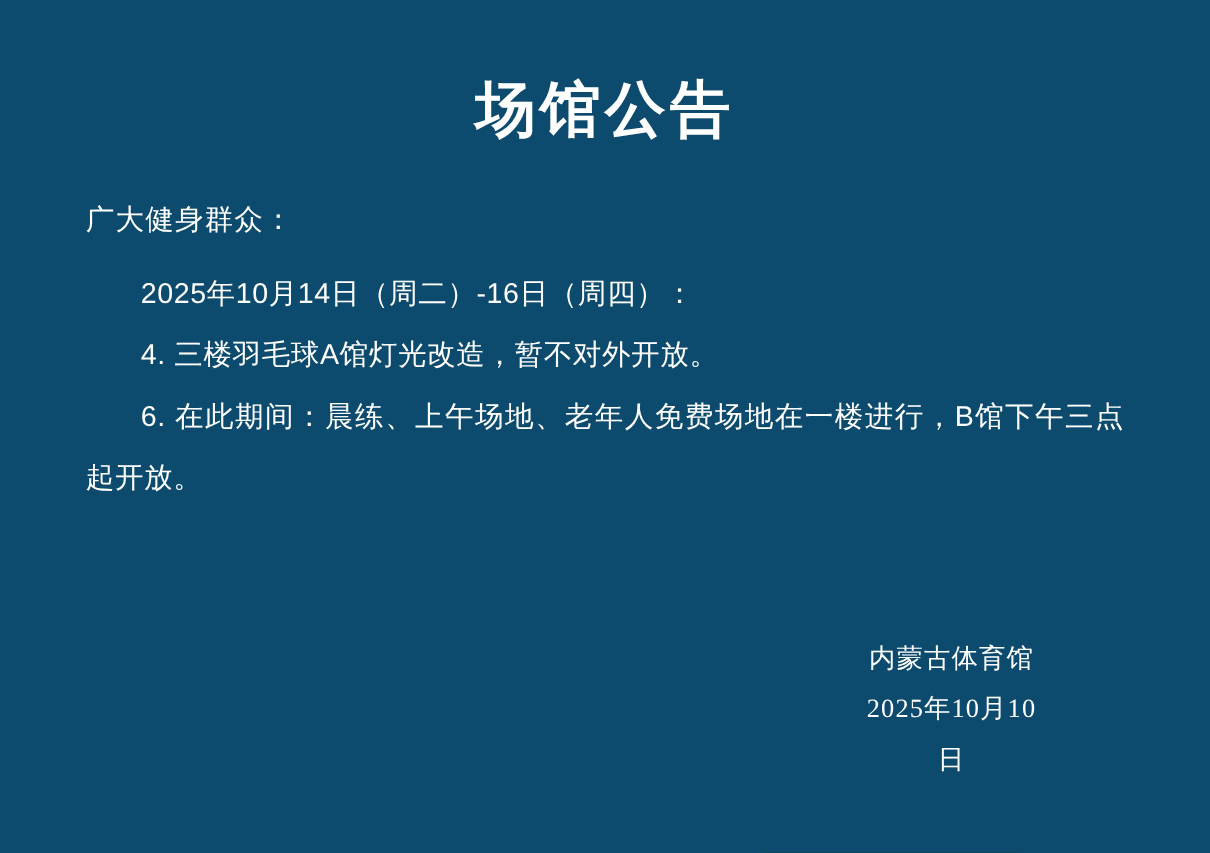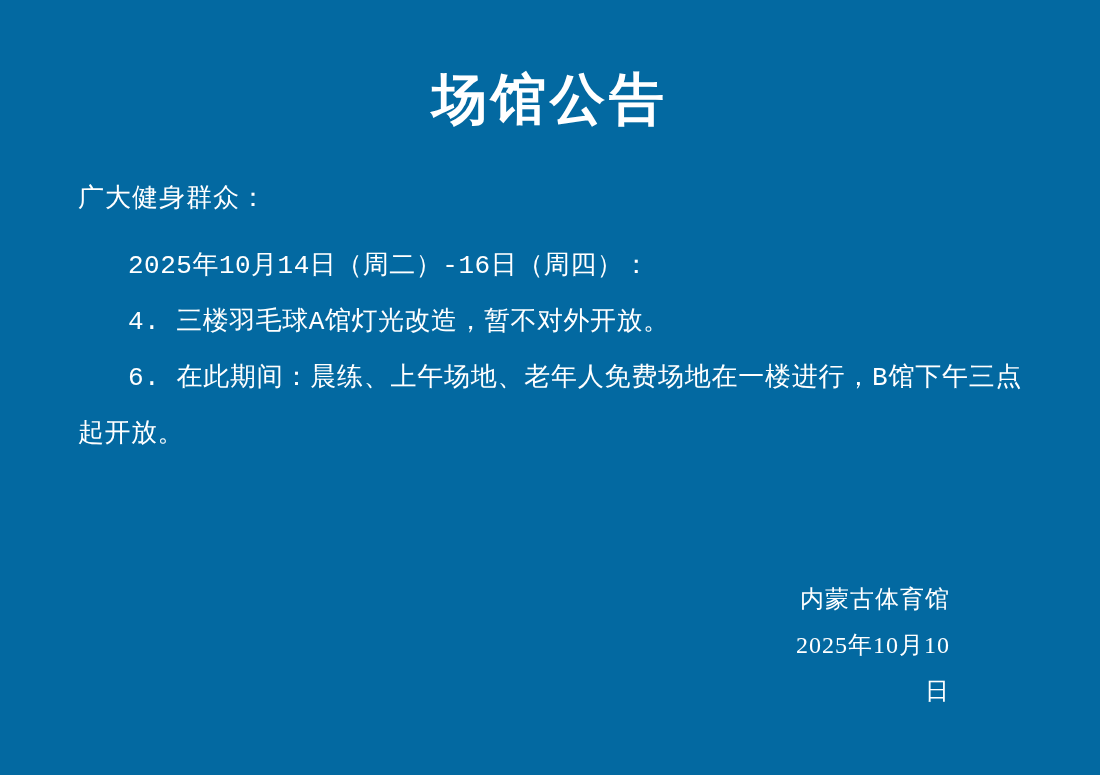--- a/index.html
+++ b/index.html
@@ -13,21 +13,21 @@
     overflow: hidden;
     background: #04423a;
     font-family: "Liberation Serif", "DejaVu Serif", serif;
     -webkit-font-smoothing: antialiased;
   }
 
   .notice-page {
     position: relative;
     width: 1100px;
     height: 775px;
-    background: #0369a1;
+    background: #0c4a6e;
     box-sizing: border-box;
   }
 
   
   .notice-title {
     position: absolute;
     top: 66px;
     left: 0;
     width: 1100px;
     text-align: center;
@@ -41,21 +41,21 @@
 
   
   .notice-body {
     position: absolute;
     top: 178px;
     left: 78px;
     width: 944px;
     color: #ffffff;
     font-size: 26px;
     line-height: 56px;
-    font-family: Liberation Mono, monospace;
+    font-family: Liberation Sans, sans-serif;
   }
 
   .salutation {
     margin: 0 0 18px 0;
     font-size: 26px;
     line-height: 42px;
     letter-spacing: 1px;
   }
 
   .body-line {
@@ -69,21 +69,21 @@
   }
 
   
   .signature-block {
     position: absolute;
     top: 576px;
     left: 0;
     width: 1100px;
     padding-right: 150px;
     box-sizing: border-box;
-    text-align: right;
+    text-align: center;
     color: #ffffff;
   }
 
   .signature-line {
     margin: 0;
     padding-left: 780px;
     font-size: 24px;
     line-height: 46px;
     letter-spacing: 1px;
     font-family: "Liberation Serif", "DejaVu Serif", serif;

